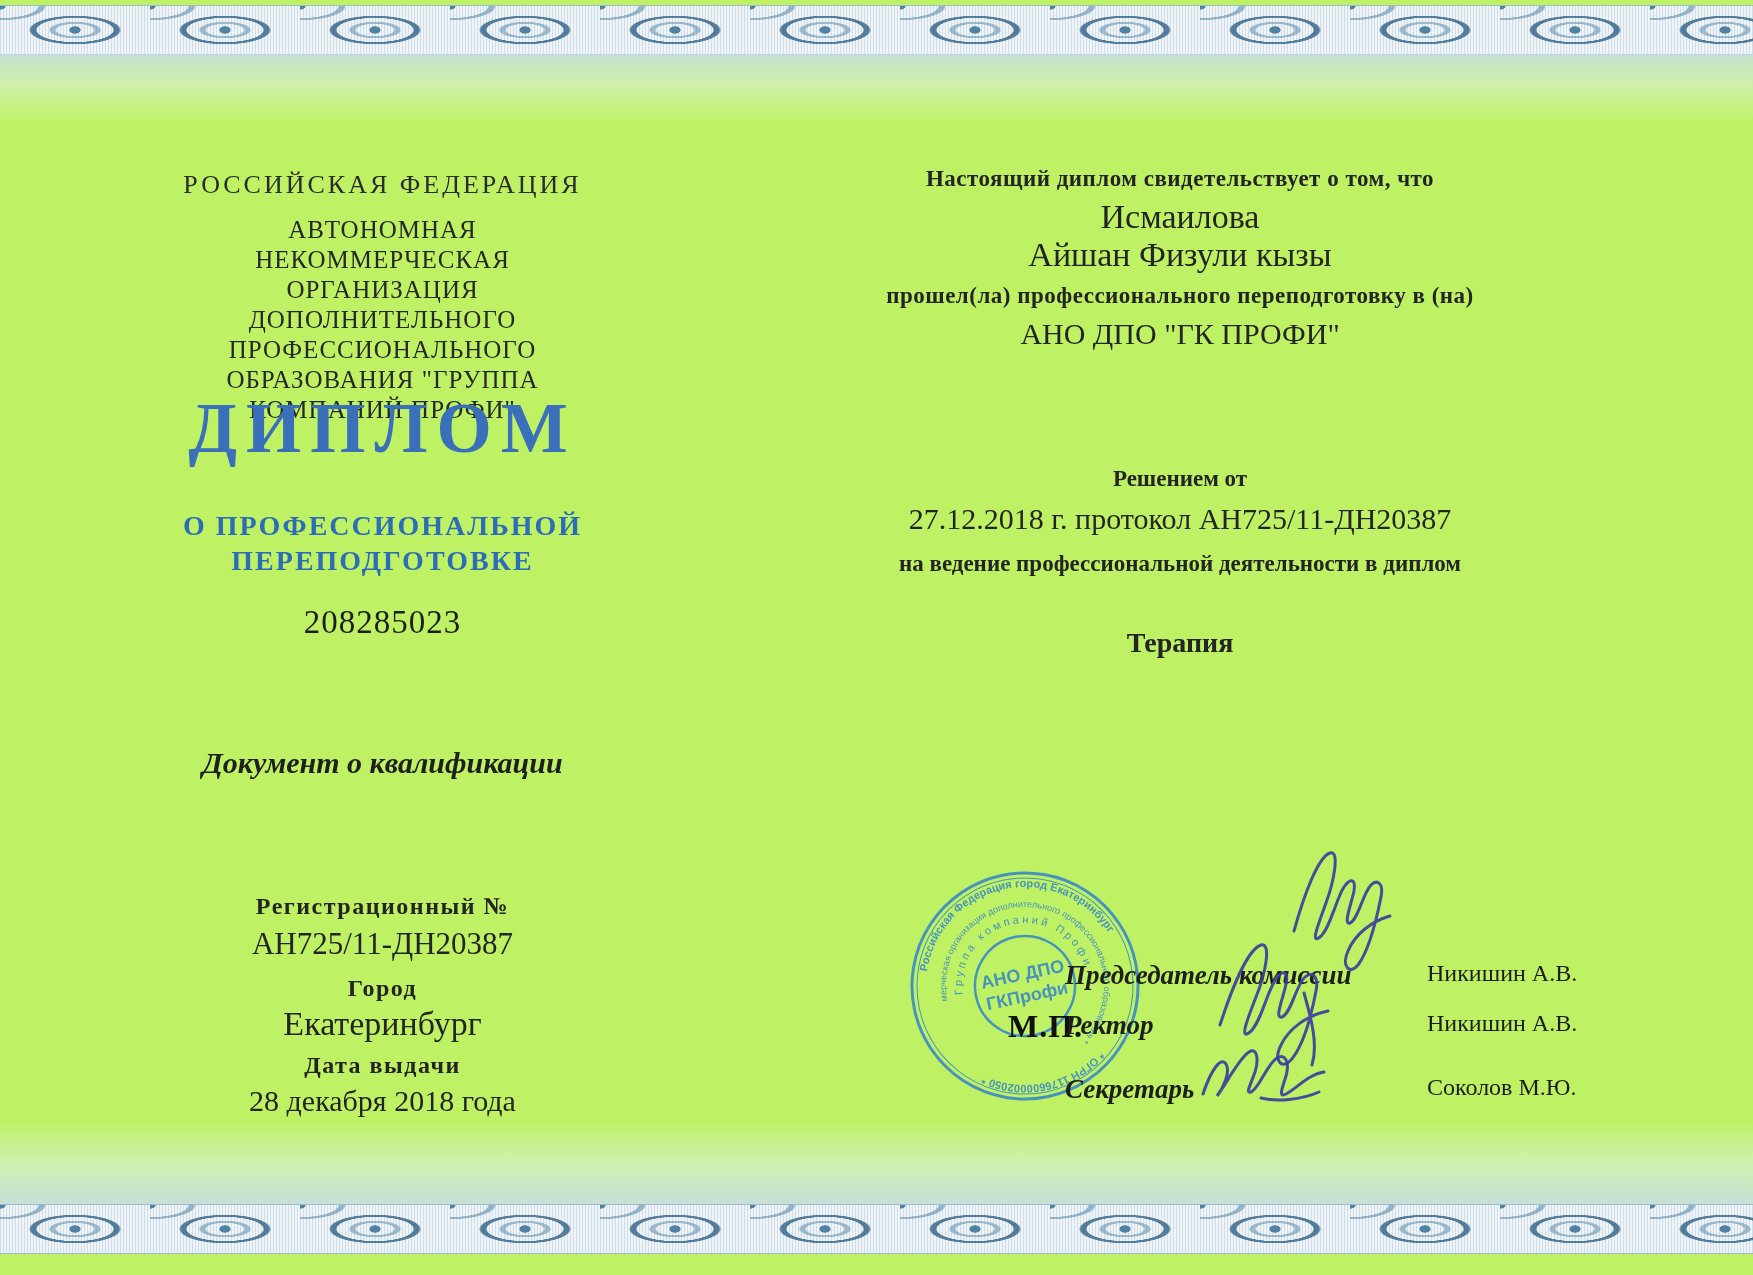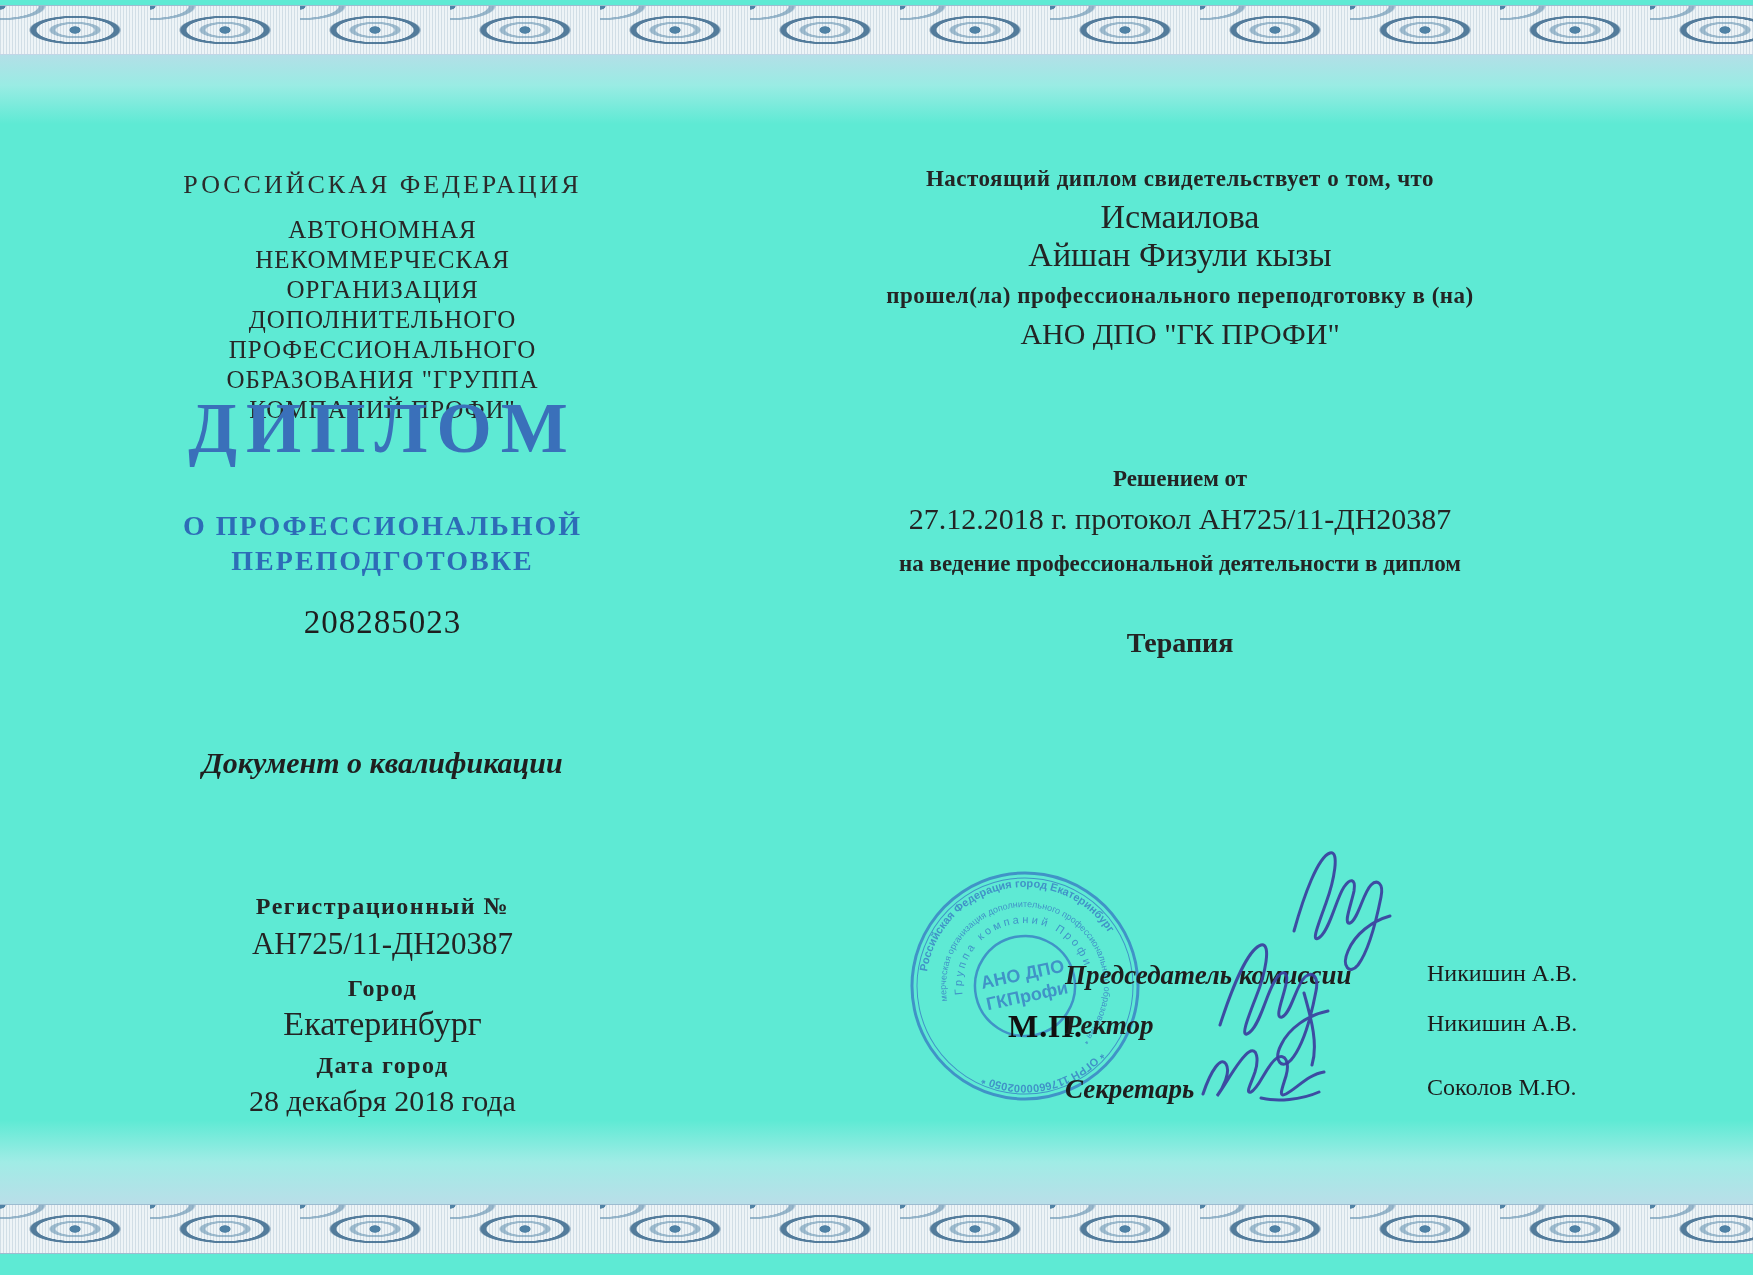--- a/index.html
+++ b/index.html
@@ -1,19 +1,19 @@
 <!DOCTYPE html>
 <html lang="ru"><head>
 <meta charset="utf-8">
 <style>
   html,body{margin:0;padding:0;background:#8a8a8a;}
   .page{
     position:relative;
     width:1753px;height:1275px;
-    background:#5eead4;
+    background:#bef264;
     overflow:hidden;
     font-family:"Liberation Serif","DejaVu Serif",serif;
     color:#242424;
   }
   
   .guilloche{
     position:absolute;left:0;width:100%;height:48px;
     background-color:#eef4f7;
     background-image:
       radial-gradient(70px 22px at 75px 24px, rgba(255,255,255,0) 54%, rgba(58,104,140,.85) 56%, rgba(58,104,140,.85) 63%, rgba(255,255,255,0) 66%),
@@ -108,21 +108,21 @@
     <div class="ctr diploma-title">ДИПЛОМ</div>
     <div class="ctr diploma-subtitle">
       <div class="org-inner">О ПРОФЕССИОНАЛЬНОЙ ПЕРЕПОДГОТОВКЕ</div>
     </div>
     <div class="ctr diploma-number">208285023</div>
     <div class="ctr qual-note">Документ о квалификации</div>
     <div class="ctr reg-label">Регистрационный №</div>
     <div class="ctr reg-num">АН725/11-ДН20387</div>
     <div class="ctr city-label">Город</div>
     <div class="ctr city-val">Екатеринбург</div>
-    <div class="ctr date-label">Дата город</div>
+    <div class="ctr date-label">Дата выдачи</div>
     <div class="ctr date-val">28 декабря 2018 года</div>
   </div>
 
   <div class="col-right">
     <div class="ctr intro">Настоящий диплом свидетельствует о том, что</div>
     <div class="ctr surname">Исмаилова</div>
     <div class="ctr givens">Айшан Физули кызы</div>
     <div class="ctr completion">прошел(ла) профессионального переподготовку в (на)</div>
     <div class="ctr institution">АНО ДПО "ГК ПРОФИ"</div>
     <div class="ctr decision-label">Решением от</div>

